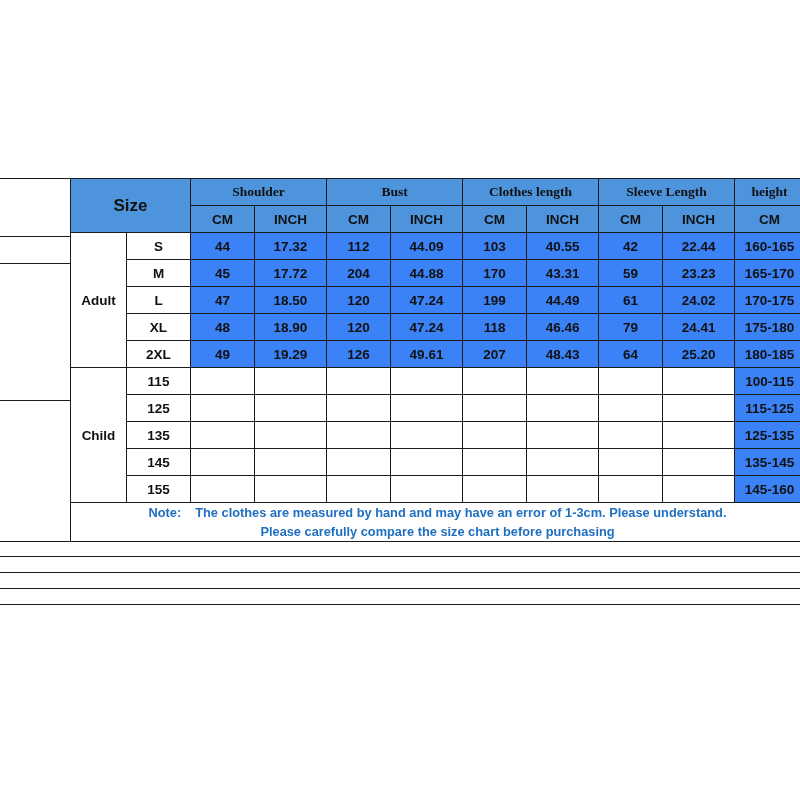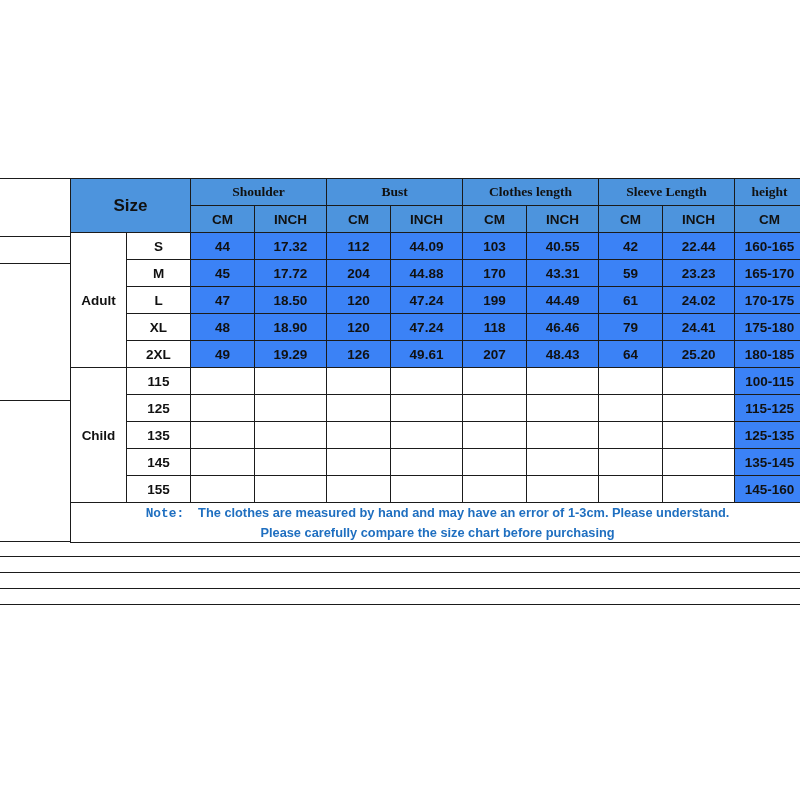--- a/index.html
+++ b/index.html
@@ -93,21 +93,20 @@
   }
   .note-line {
     color: #1f6fc0;
     font-size: 12.8px;
     font-weight: bold;
     line-height: 19px;
     text-align: center;
   }
   .note-line .note-label {
     margin-right: 14px;
-    font-family: Liberation Mono, monospace;
   }
   
   col.c-group { width: 56px; }
   col.c-size  { width: 64px; }
   col.c-cm    { width: 64px; }
   col.c-inch  { width: 72px; }
   col.c-h     { width: 70px; }
 </style>
 </head>
 <body>

